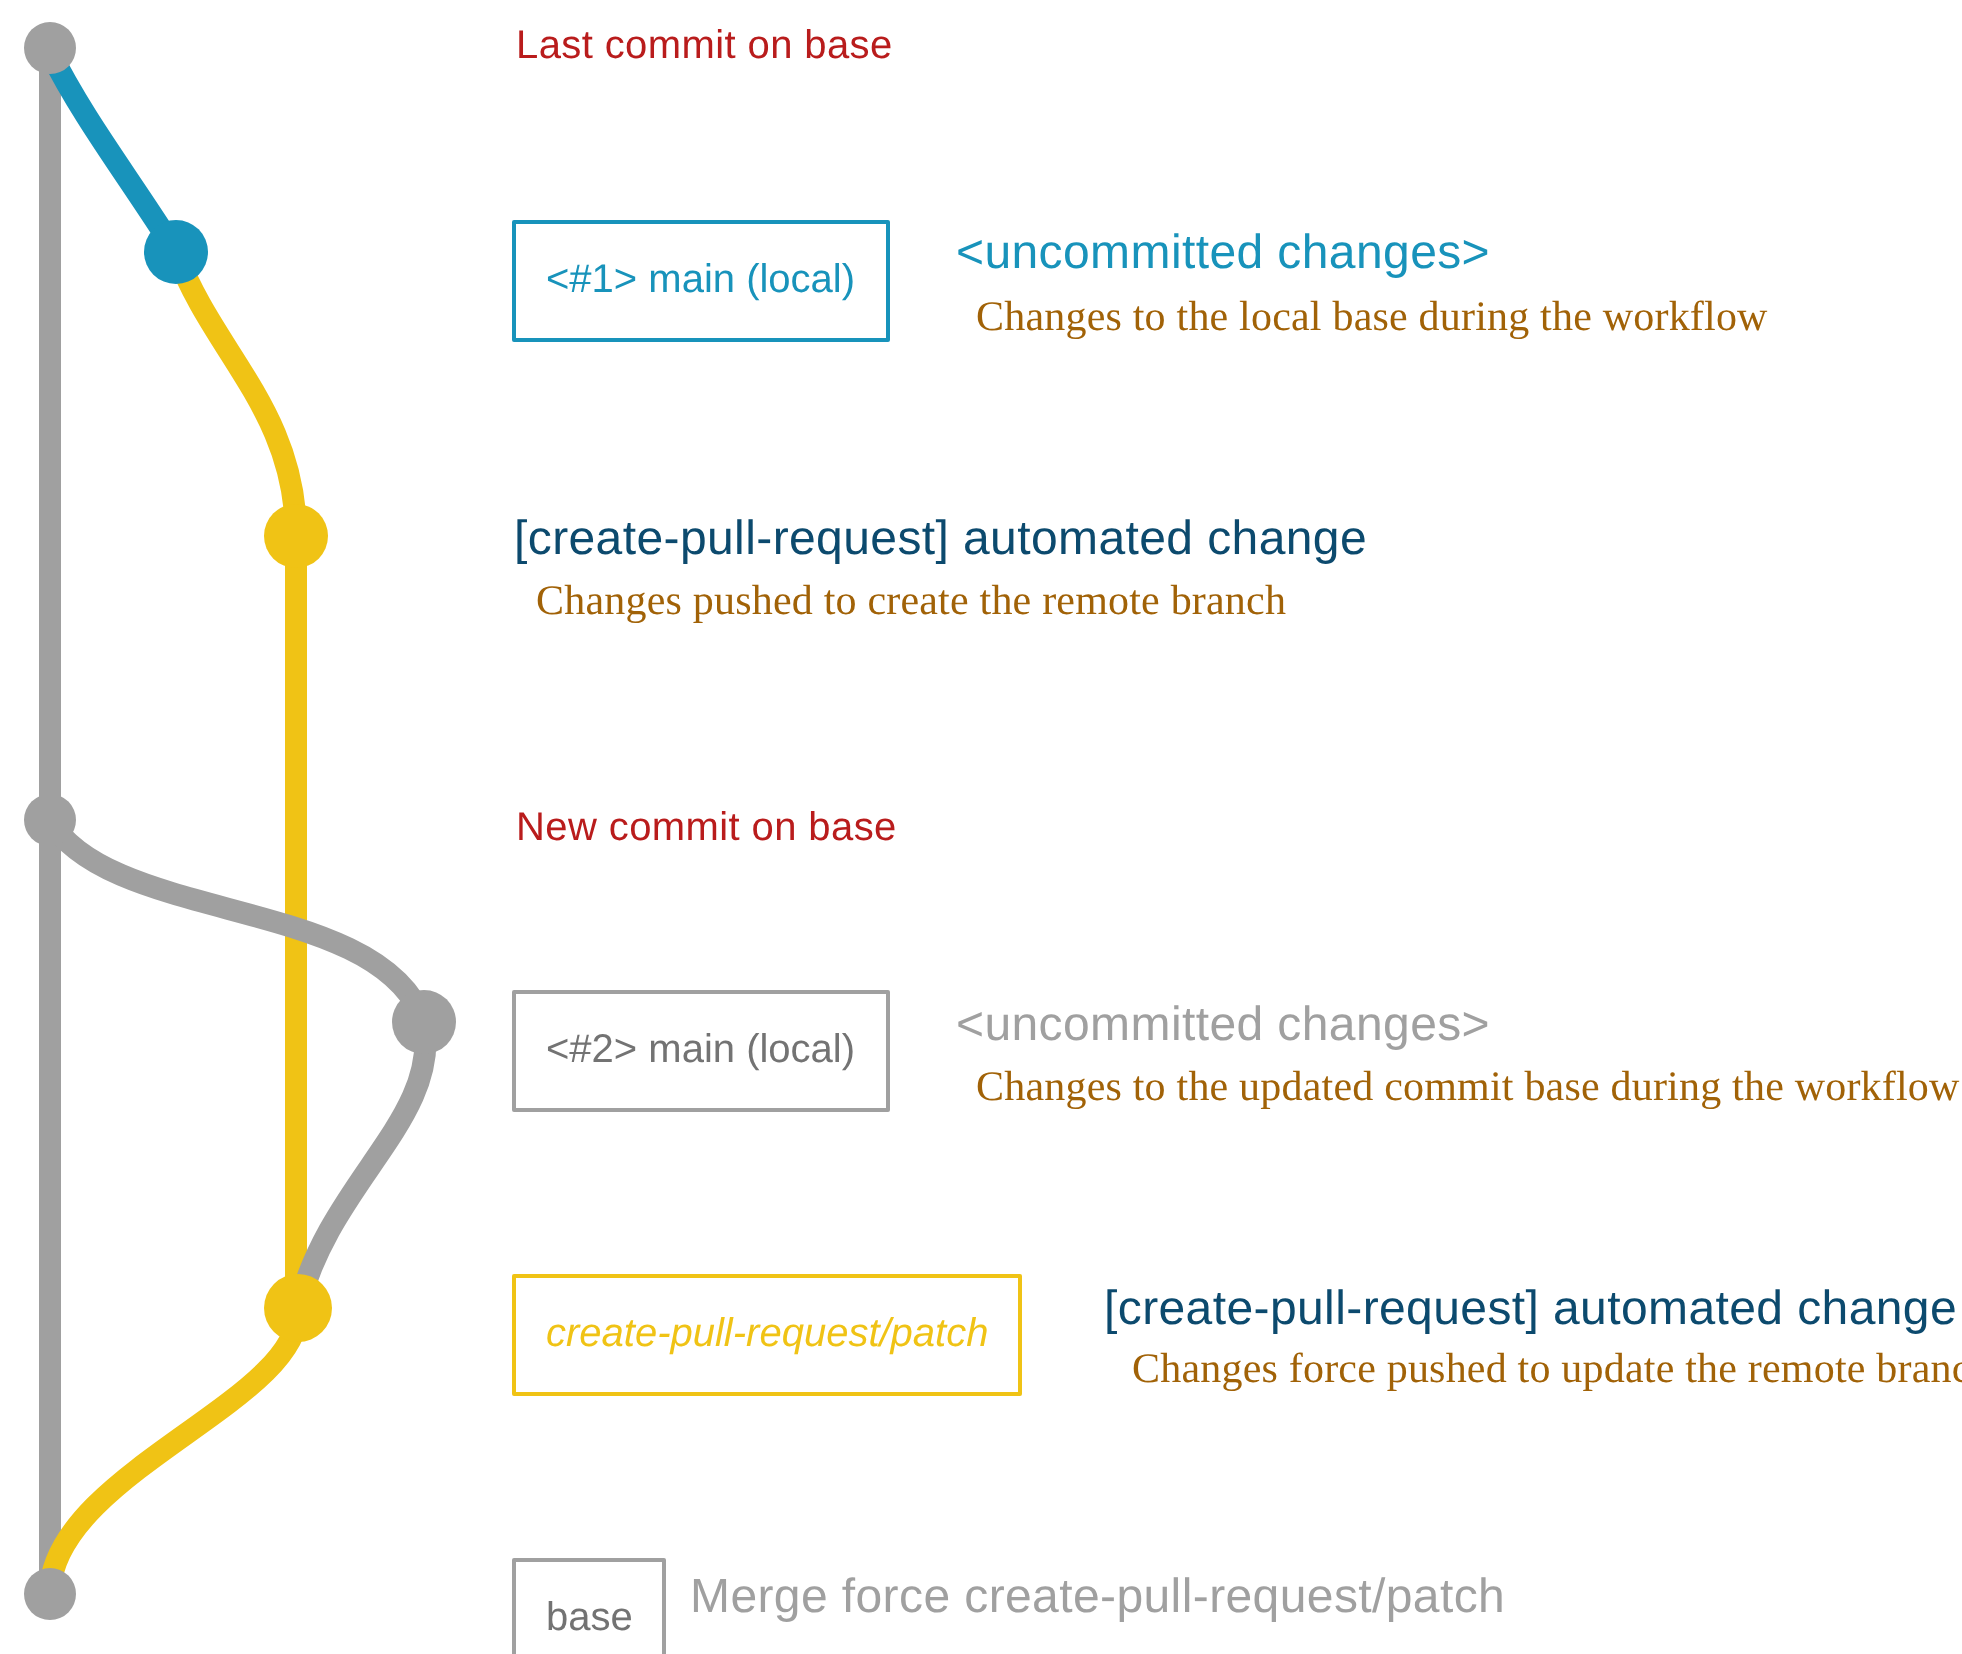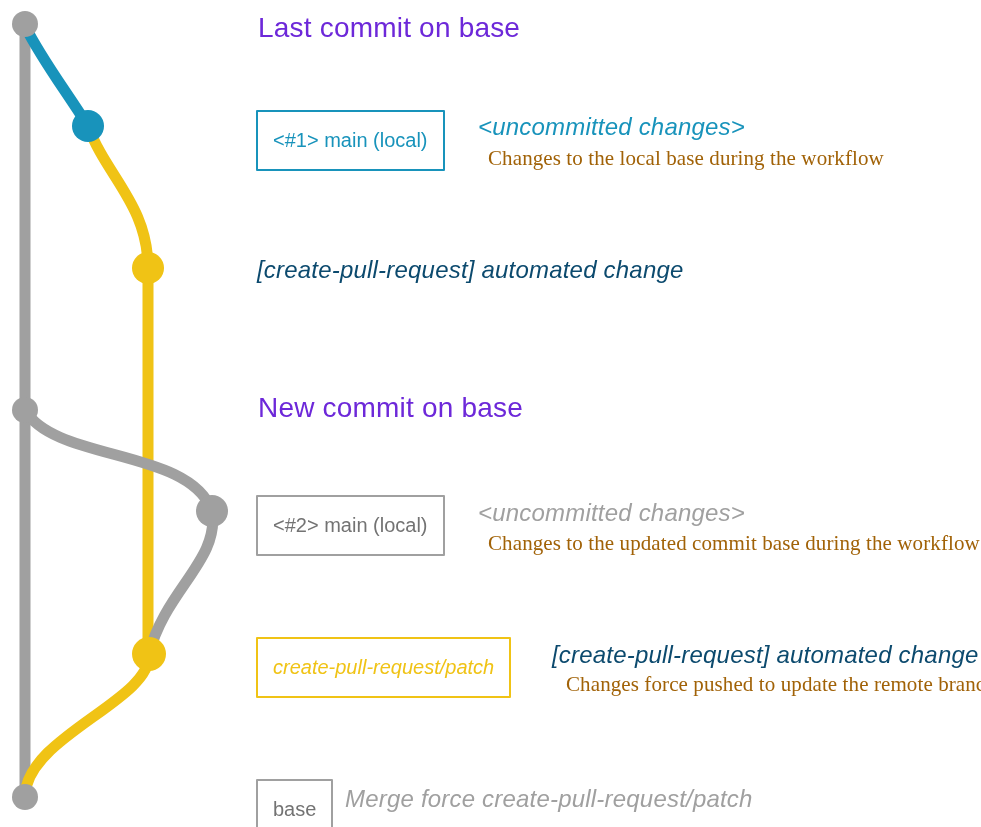--- a/index.html
+++ b/index.html
@@ -6,23 +6,23 @@
   .stage{
     position:relative;
     width:981px;height:827px;
     background:#ffffff;
     font-family:"Liberation Sans","DejaVu Sans",sans-serif;
     overflow:hidden;
   }
   .graph-svg{position:absolute;left:0;top:0;}
   .abs{position:absolute;white-space:nowrap;}
   .milestone{
-    font-size:28px;color:#6d28d9;letter-spacing:0.2px;
+    font-size:20px;color:#b91c1c;letter-spacing:0.2px;
   }
-  .title{font-size:24px;letter-spacing:0.2px;font-style:italic;}
+  .title{font-size:24px;letter-spacing:0.2px;}
   .title.blue{color:#1893bb;}
   .title.gray{color:#a0a0a0;}
   .title.yellow{color:#0c4a6e;}
   .badge{
     display:inline-block;
     font-size:20px;line-height:1.25;
     padding:16px 15px;
     border:2px solid;border-radius:1px;
     background:#ffffff;
   }
@@ -53,29 +53,30 @@
     <circle cx="88" cy="126" r="16" fill="#1893bb"></circle>
     <circle cx="148" cy="268" r="16" fill="#f0c315"></circle>
     <circle cx="25" cy="410" r="13" fill="#a0a0a0"></circle>
     <circle cx="212" cy="511" r="16" fill="#a0a0a0"></circle>
     <circle cx="149" cy="654" r="17" fill="#f0c315"></circle>
     <circle cx="25" cy="797" r="13" fill="#a0a0a0"></circle>
   </svg>
 
   <div class="abs milestone" style="left:258px;top:12px">Last commit on base</div>
 
-  <div class="abs milestone" style="left:258px;top:392px">New commit on base</div>
+  <div class="abs milestone" style="left:258px;top:403px">New commit on base</div>
 
   <div class="abs" style="left:256px;top:110px">
     <span class="badge blue">&lt;#1&gt; main (local)</span>
   </div>
   <div class="abs title blue" style="left:478px;top:113px">&lt;uncommitted changes&gt;</div>
   <div class="abs caption" style="left:488px;top:146px">Changes to the local base during the workflow</div>
 
   <div class="abs title yellow" style="left:257px;top:256px">[create-pull-request] automated change</div>
+  <div class="abs caption" style="left:268px;top:288px">Changes pushed to create the remote branch</div>
 
   <div class="abs" style="left:256px;top:495px">
     <span class="badge gray">&lt;#2&gt; main (local)</span>
   </div>
   <div class="abs title gray" style="left:478px;top:499px">&lt;uncommitted changes&gt;</div>
   <div class="abs caption" style="left:488px;top:531px">Changes to the updated commit base during the workflow</div>
 
   <div class="abs" style="left:256px;top:637px">
     <span class="badge yellow">create-pull-request/patch</span>
   </div>

